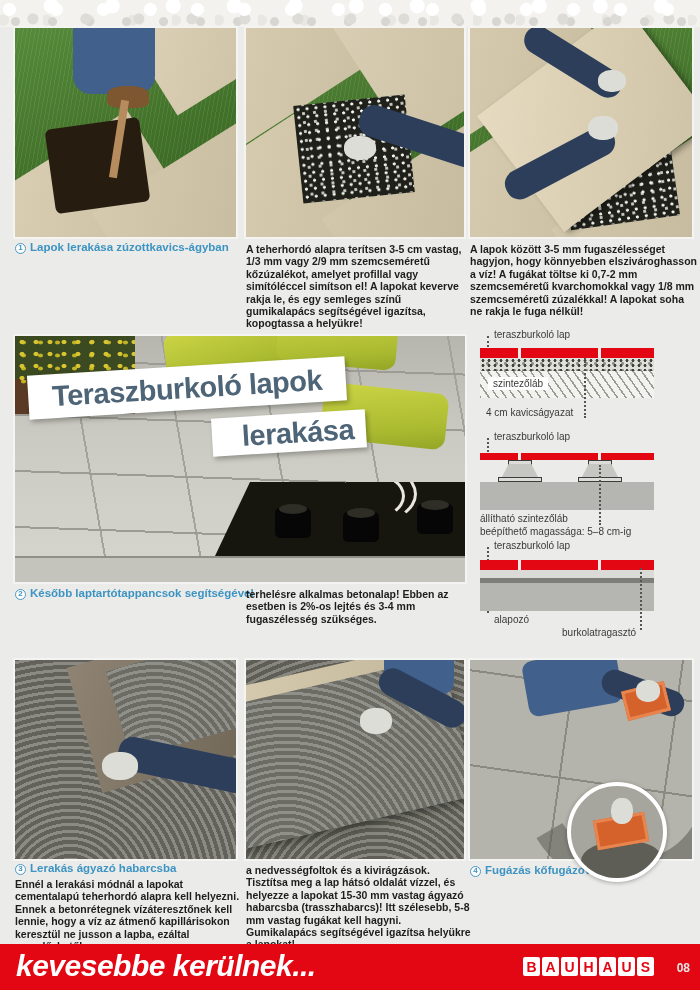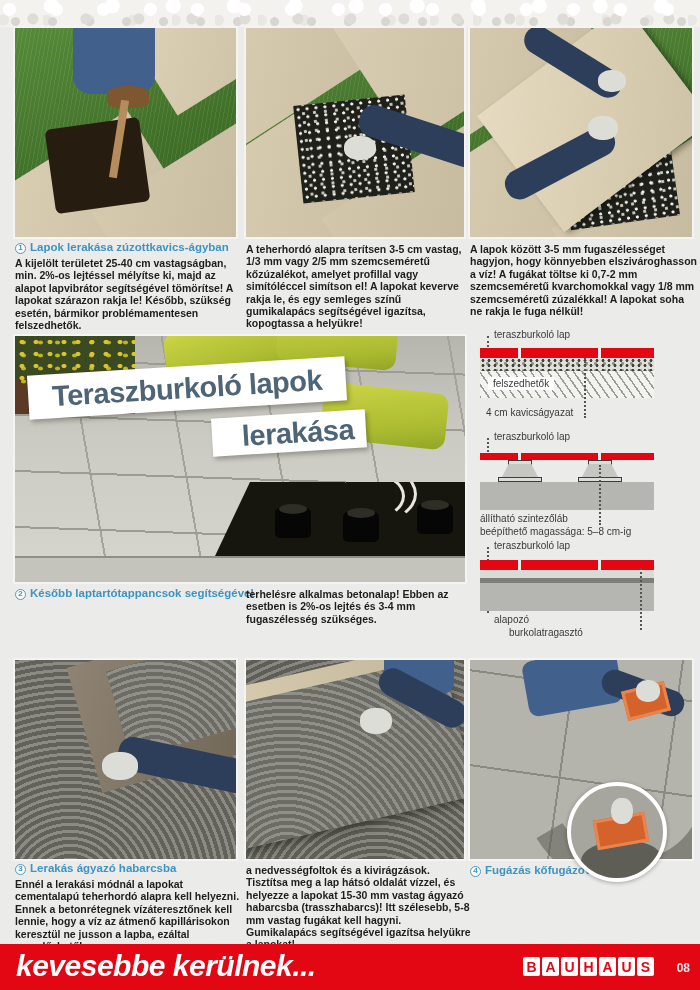--- a/index.html
+++ b/index.html
@@ -187,22 +187,21 @@
     <div class="stone" style="left:32px;top:18px;width:185px;height:145px;transform:rotate(-37deg);background:linear-gradient(130deg,#e6dbc0,#cdc2a5);box-shadow:3px 4px 6px rgba(0,0,0,.35);"></div>
     <div class="sleeve" style="left:30px;top:120px;width:120px;height:30px;transform:rotate(-28deg);"></div>
     <div class="glove" style="left:118px;top:88px;width:30px;height:24px;"></div>
     <div class="sleeve" style="left:48px;top:20px;width:110px;height:28px;transform:rotate(32deg);"></div>
     <div class="glove" style="left:128px;top:42px;width:28px;height:22px;"></div>
   </div>
 
   <h3 class="step-head" style="left:15px;top:241px;width:228px;">
     <span class="circ-num">1</span><span>Lapok lerakása zúzottkavics-ágyban</span>
   </h3>
-  <p class="body-text" style="left:15px;top:257px;width:230px;">A kijelölt területet 25-40 cm vastagságban, min. 2%-os lejtéssel mélyítse ki, majd az alapot lapvibrátor segítségével tömörítse! A lapokat szárazon rakja le! Később, szükség esetén, bármikor problémamentesen felszedhetők.</p>
-  <p class="body-text" style="left:246px;top:243px;width:222px;">A teherhordó alapra terítsen 3-5 cm vastag, 1/3 mm vagy 2/5 mm szemcseméretű kőzúzalékot, amelyet profillal vagy simítóléccel simítson el! A lapokat keverve rakja le, és egy semleges színű gumikalapács segítségével igazítsa, kopogtassa a helyükre!</p>
+  <p class="body-text" style="left:246px;top:243px;width:222px;">A teherhordó alapra terítsen 3-5 cm vastag, 1/3 mm vagy 2/9 mm szemcseméretű kőzúzalékot, amelyet profillal vagy simítóléccel simítson el! A lapokat keverve rakja le, és egy semleges színű gumikalapács segítségével igazítsa, kopogtassa a helyükre!</p>
   <p class="body-text" style="left:470px;top:243px;width:228px;">A lapok között 3-5 mm fugaszélességet hagyjon, hogy könnyebben elszivároghasson a víz! A fugákat töltse ki 0,7-2 mm szemcseméretű kvarchomokkal vagy 1/8 mm szemcseméretű zúzalékkal! A lapokat soha ne rakja le fuga nélkül!</p>
 
   <div class="terrace">
     <div class="terrace-joints"></div>
     <div class="planter"></div>
     <div class="flowers"></div>
     <div class="cushion" style="left:150px;top:-10px;width:135px;height:52px;transform:rotate(-7deg);"></div>
     <div class="cushion" style="left:262px;top:-18px;width:120px;height:48px;transform:rotate(5deg);"></div>
     <div class="cushion" style="right:18px;top:52px;width:125px;height:56px;transform:rotate(6deg);"></div>
     <div class="cutaway">
@@ -224,21 +223,21 @@
   <div class="diagram" style="top:331px;height:102px;">
     <div class="leader" style="left:7px;top:5px;height:15px;"></div>
     <div class="dlabel" style="left:14px;top:-2px;">teraszburkoló lap</div>
     <div class="tile-row" style="top:17px;height:10px;">
         <i class="seg1"></i>
         <i class="seg2"></i>
         <i class="seg3"></i>
       </div>
     <div class="gravel-band" style="top:27px;"></div>
     <div class="hatch-band" style="top:40px;">
-      <span class="box-label">felszedhetők</span>
+      <span class="box-label">szintezőláb</span>
     </div>
     <div class="leader" style="left:104px;top:27px;height:60px;"></div>
     <div class="dlabel" style="left:6px;top:76px;">4 cm kavicságyazat</div>
   </div>
 
   <div class="diagram" style="top:433px;height:108px;">
     <div class="leader" style="left:7px;top:5px;height:14px;"></div>
     <div class="dlabel" style="left:14px;top:-2px;">teraszburkoló lap</div>
     <div class="tile-row" style="top:20px;height:7px;">
         <i class="seg1"></i>
@@ -267,21 +266,21 @@
     <div class="tile-row" style="top:18px;height:10px;">
         <i class="seg1"></i>
         <i class="seg2"></i>
         <i class="seg3"></i>
       </div>
     <div class="thin-light" style="top:28px;"></div>
     <div class="thin-dark" style="top:36px;"></div>
     <div class="slab" style="top:41px;height:28px;"></div>
     <div class="leader" style="left:160px;top:26px;height:62px;"></div>
     <div class="dlabel" style="left:14px;top:72px;">alapozó</div>
-    <div class="dlabel" style="left:29px;top:85px;width:116px;text-align:left;">burkolatragasztó</div>
+    <div class="dlabel" style="left:40px;top:85px;width:116px;text-align:right;">burkolatragasztó</div>
   </div>
 
   <h3 class="step-head" style="left:15px;top:587px;width:240px;">
     <span class="circ-num">2</span><span>Később laptartótappancsok segítségével</span>
   </h3>
   <p class="body-text" style="left:246px;top:588px;width:225px;">terhelésre alkalmas betonalap! Ebben az esetben is 2%-os lejtés és 3-4 mm fugaszélesség szükséges.</p>
 
   <div class="photo row2" id="photo4">
     <div class="mortar-bg"></div>
     <div class="stone" style="right:-30px;top:-20px;width:185px;height:130px;transform:rotate(-16deg);background:linear-gradient(120deg,#8f8473,#6d6354);"></div>

